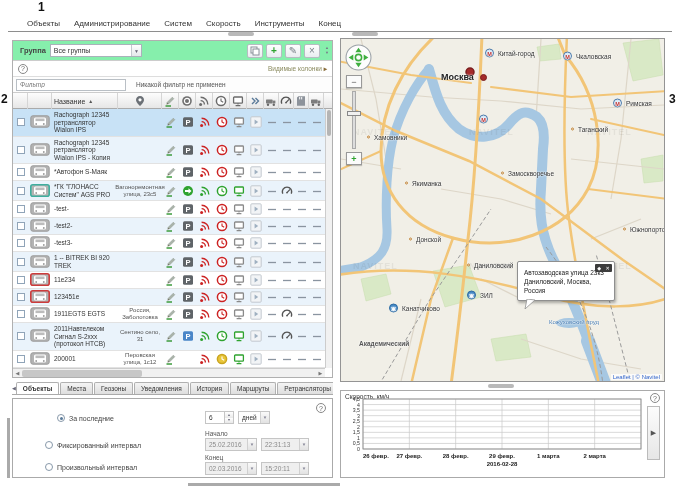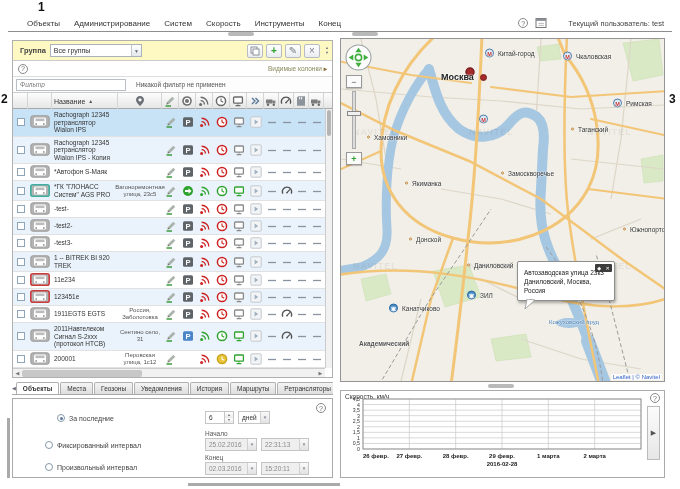--- a/index.html
+++ b/index.html
@@ -9,21 +9,21 @@
 #menubar{position:absolute;left:8px;top:15px;width:664px;height:17px;background:#fff;border-bottom:1px solid #8e8e8e;display:flex;align-items:center;font-size:8px;color:#333}
 #menu{display:flex;margin-left:12px}
 .mitem{padding:0 7px;cursor:pointer;white-space:nowrap}
 #menubar-right{margin-left:auto;display:flex;align-items:center;gap:7px;margin-right:8px}
 #user-label{font-size:7.5px;color:#444;margin-left:14px}
 .qicon{display:inline-flex;width:10px;height:10px;border:1px solid #888;border-radius:50%;color:#666;font-size:7px;align-items:center;justify-content:center;background:#fff}
 .grip{position:absolute;height:4px;width:26px;background:#b9b9b9;border-radius:2px}
 .winshadow{position:absolute;background:#aaa}
 
 #left-box{position:absolute;left:12px;top:40px;width:321px;height:338px;border:1px solid #b0b0b0;background:#fff;font-size:7px;color:#333}
-.group-row{height:20px;border-bottom:1px solid #ccc;display:flex;align-items:center;padding:0 3px;background:#fef9c3}
+.group-row{height:20px;border-bottom:1px solid #ccc;display:flex;align-items:center;padding:0 3px;background:#86efac}
 .group-label{font-size:7.5px;font-weight:bold;color:#444;margin:0 4px}
 .selbox{height:13px;background:#fff;border:1px solid #aab2ba;display:flex;align-items:center;font-size:7px;color:#333;padding-left:3px;position:relative}
 .selbox .dd{margin-left:auto;width:10px;height:100%;border-left:1px solid #c3c9cf;background:linear-gradient(#fff,#e4e8eb);display:flex;align-items:center;justify-content:center;font-size:5px;color:#667}
 #group-select{width:92px;margin-right:4px}
 .gbtns{margin-left:auto;display:flex;gap:3px;align-items:center}
 .gbtn{width:16px;height:14px;border:1px solid #b6bcc2;background:linear-gradient(#fff,#e9edf0);display:flex;align-items:center;justify-content:center;font-size:10px;color:#7a828a;border-radius:2px}
 .gbtn.add{color:#2fa32f;font-weight:bold}
 .vspin{display:flex;flex-direction:column;justify-content:center;gap:1px;margin-left:2px;color:#778;font-size:4px;line-height:4px}
 .info-row{height:16px;border-bottom:1px solid #ddd;display:flex;align-items:center;padding:0 5px}
 #visible-cols{margin-left:auto;color:#8a8a5e;font-size:6.5px}
@@ -107,31 +107,20 @@
 
 <div id="menubar">
   <div id="menu">
       <span class="mitem">Объекты</span>
       <span class="mitem">Администрирование</span>
       <span class="mitem">Систем</span>
       <span class="mitem">Скорость</span>
       <span class="mitem">Инструменты</span>
       <span class="mitem">Конец</span>
     </div>
-  <div id="menubar-right">
-    <span class="qicon">?</span>
-    <span style="display:inline-flex">
-      <svg width="12" height="12" viewBox="0 0 12 12">
-          <rect x="1" y="1.5" width="10" height="9" fill="#fff" stroke="#777"></rect>
-          <rect x="1" y="1.5" width="10" height="2.4" fill="#8a9096"></rect>
-          <path d="M3.5 6.4 H9 M3.5 8.4 H9" stroke="#aaa" stroke-width="0.8"></path>
-        </svg>
-    </span>
-    <span id="user-label">Текущий пользователь: test</span>
-  </div>
 </div>
 <div class="grip" style="left:228px;top:32px"></div>
 <div class="grip" style="left:352px;top:32px"></div>
 <div class="grip" style="left:488px;top:384px"></div>
 <div class="winshadow" style="left:7px;top:418px;width:3px;height:60px"></div>
 <div class="winshadow" style="left:188px;top:483px;width:152px;height:3px"></div>
 
 <div id="left-box">
   <div class="group-row">
     <span class="group-label">Группа</span>

